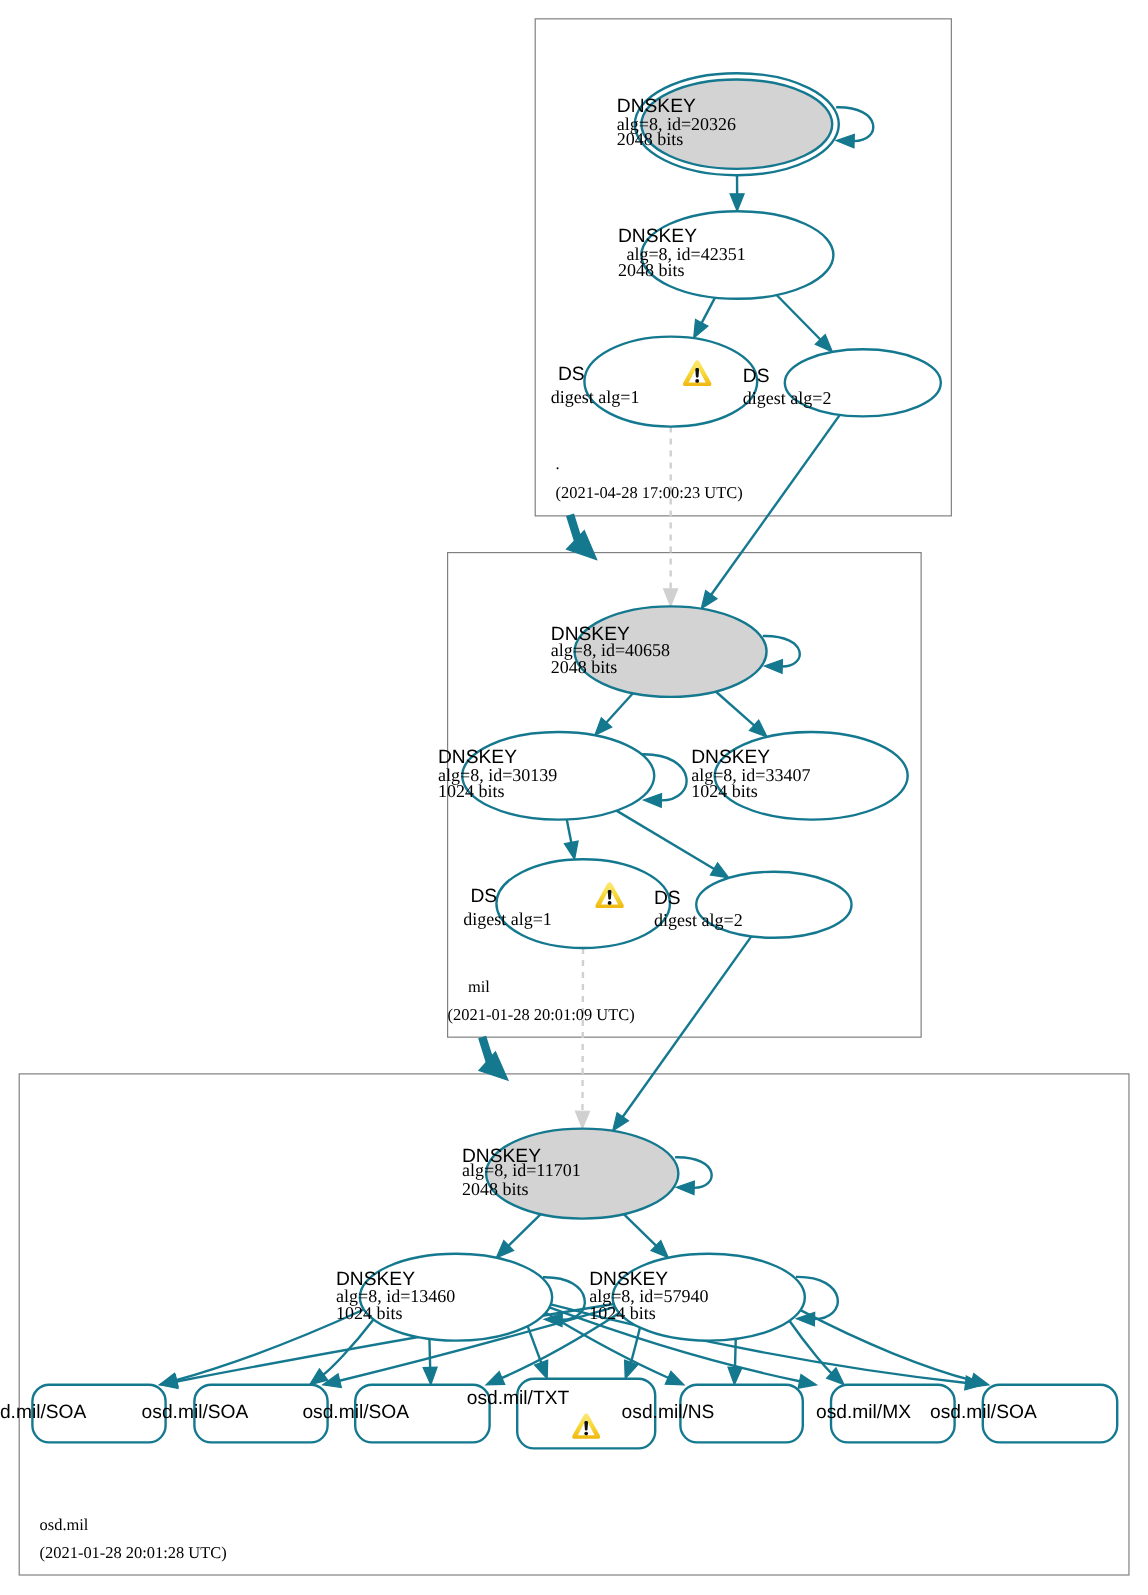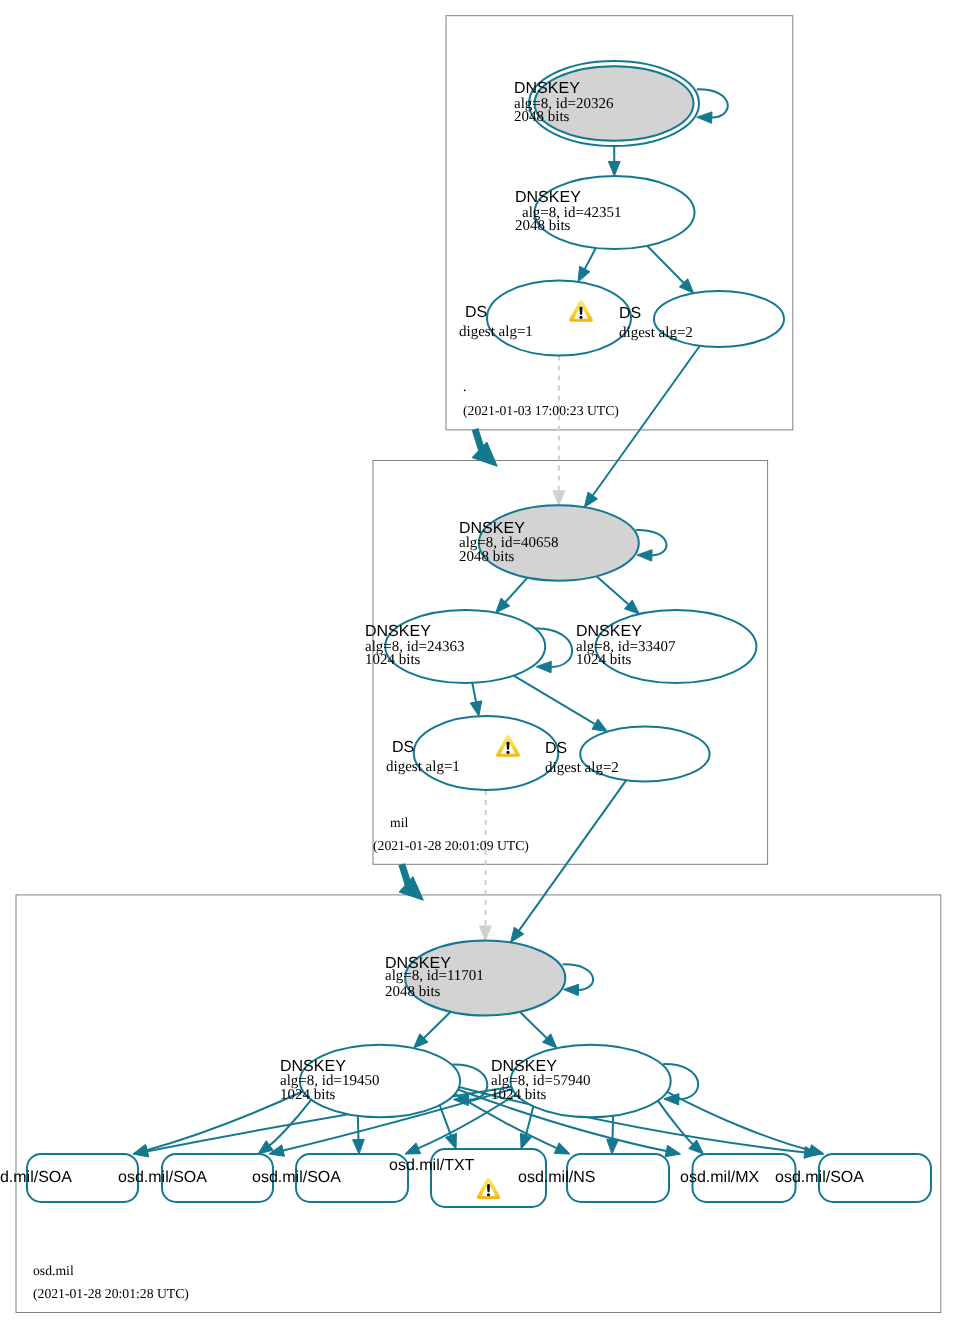--- a/index.html
+++ b/index.html
@@ -209,21 +209,21 @@
 <div class="tl l1" style="left:619.00px;top:304.00px"><span class="t1">DS</span></div>
 <div class="tl l2" style="left:619.00px;top:323.00px">digest alg=2</div>
 </div>
 <div class="ngrp">
 <div class="tl l1" style="left:458.80px;top:518.80px"><span class="t1">DNSKEY</span></div>
 <div class="tl l2" style="left:458.80px;top:533.40px">alg=8, id=40658</div>
 <div class="tl l3" style="left:458.80px;top:546.60px">2048 bits</div>
 </div>
 <div class="ngrp">
 <div class="tl l1" style="left:365.20px;top:622.30px"><span class="t1">DNSKEY</span></div>
-<div class="tl l2" style="left:365.20px;top:636.90px">alg=8, id=24363</div>
+<div class="tl l2" style="left:365.20px;top:636.90px">alg=8, id=30139</div>
 <div class="tl l3" style="left:365.20px;top:650.10px">1024 bits</div>
 </div>
 <div class="ngrp">
 <div class="tl l1" style="left:576.00px;top:622.30px"><span class="t1">DNSKEY</span></div>
 <div class="tl l2" style="left:576.00px;top:636.90px">alg=8, id=33407</div>
 <div class="tl l3" style="left:576.00px;top:650.10px">1024 bits</div>
 </div>
 <div class="ngrp">
 <div class="tl l1 withicon" style="left:392.00px;top:738.00px"><span class="t1">DS</span><span class="wslot"></span></div>
 <div class="tl l2" style="left:386.00px;top:757.00px">digest alg=1</div>
@@ -232,34 +232,34 @@
 <div class="tl l1" style="left:544.90px;top:739.00px"><span class="t1">DS</span></div>
 <div class="tl l2" style="left:544.90px;top:758.00px">digest alg=2</div>
 </div>
 <div class="ngrp">
 <div class="tl l1" style="left:385.20px;top:953.80px"><span class="t1">DNSKEY</span></div>
 <div class="tl l2" style="left:385.20px;top:966px">alg=8, id=11701</div>
 <div class="tl l3" style="left:385.20px;top:981.60px">2048 bits</div>
 </div>
 <div class="ngrp">
 <div class="tl l1" style="left:280.00px;top:1056.80px"><span class="t1">DNSKEY</span></div>
-<div class="tl l2" style="left:280.00px;top:1071.40px">alg=8, id=19450</div>
+<div class="tl l2" style="left:280.00px;top:1071.40px">alg=8, id=13460</div>
 <div class="tl l3" style="left:280.00px;top:1084.60px">1024 bits</div>
 </div>
 <div class="ngrp">
 <div class="tl l1" style="left:490.60px;top:1056.80px"><span class="t1">DNSKEY</span></div>
 <div class="tl l2" style="left:490.60px;top:1071.40px">alg=8, id=57940</div>
 <div class="tl l3" style="left:490.60px;top:1084.60px">1024 bits</div>
 </div>
 <div class="tl rl" style="left:-17.50px;top:1167.90px">osd.mil/SOA</div>
 <div class="tl rl" style="left:117.50px;top:1167.90px">osd.mil/SOA</div>
 <div class="tl rl" style="left:252.00px;top:1167.90px">osd.mil/SOA</div>
 <div class="tl rl" style="left:388.50px;top:1156.40px">osd.mil/TXT</div>
 <div class="tl rl" style="left:518.00px;top:1167.90px">osd.mil/NS</div>
 <div class="tl rl" style="left:680px;top:1167.90px">osd.mil/MX</div>
 <div class="tl rl" style="left:775.00px;top:1167.90px">osd.mil/SOA</div>
 <div class="zname" style="left:463.30px;top:377.00px">.</div>
-<div class="zts" style="left:463.30px;top:400.50px">(2021-01-03 17:00:23 UTC)</div>
+<div class="zts" style="left:463.30px;top:400.50px">(2021-04-28 17:00:23 UTC)</div>
 <div class="zname" style="left:389.50px;top:812.50px">mil</div>
 <div class="zts" style="left:373px;top:836.00px">(2021-01-28 20:01:09 UTC)</div>
 <div class="zname" style="left:32.70px;top:1261.00px">osd.mil</div>
 <div class="zts" style="left:32.70px;top:1283.80px">(2021-01-28 20:01:28 UTC)</div>
 </div>
 
 </body></html>

